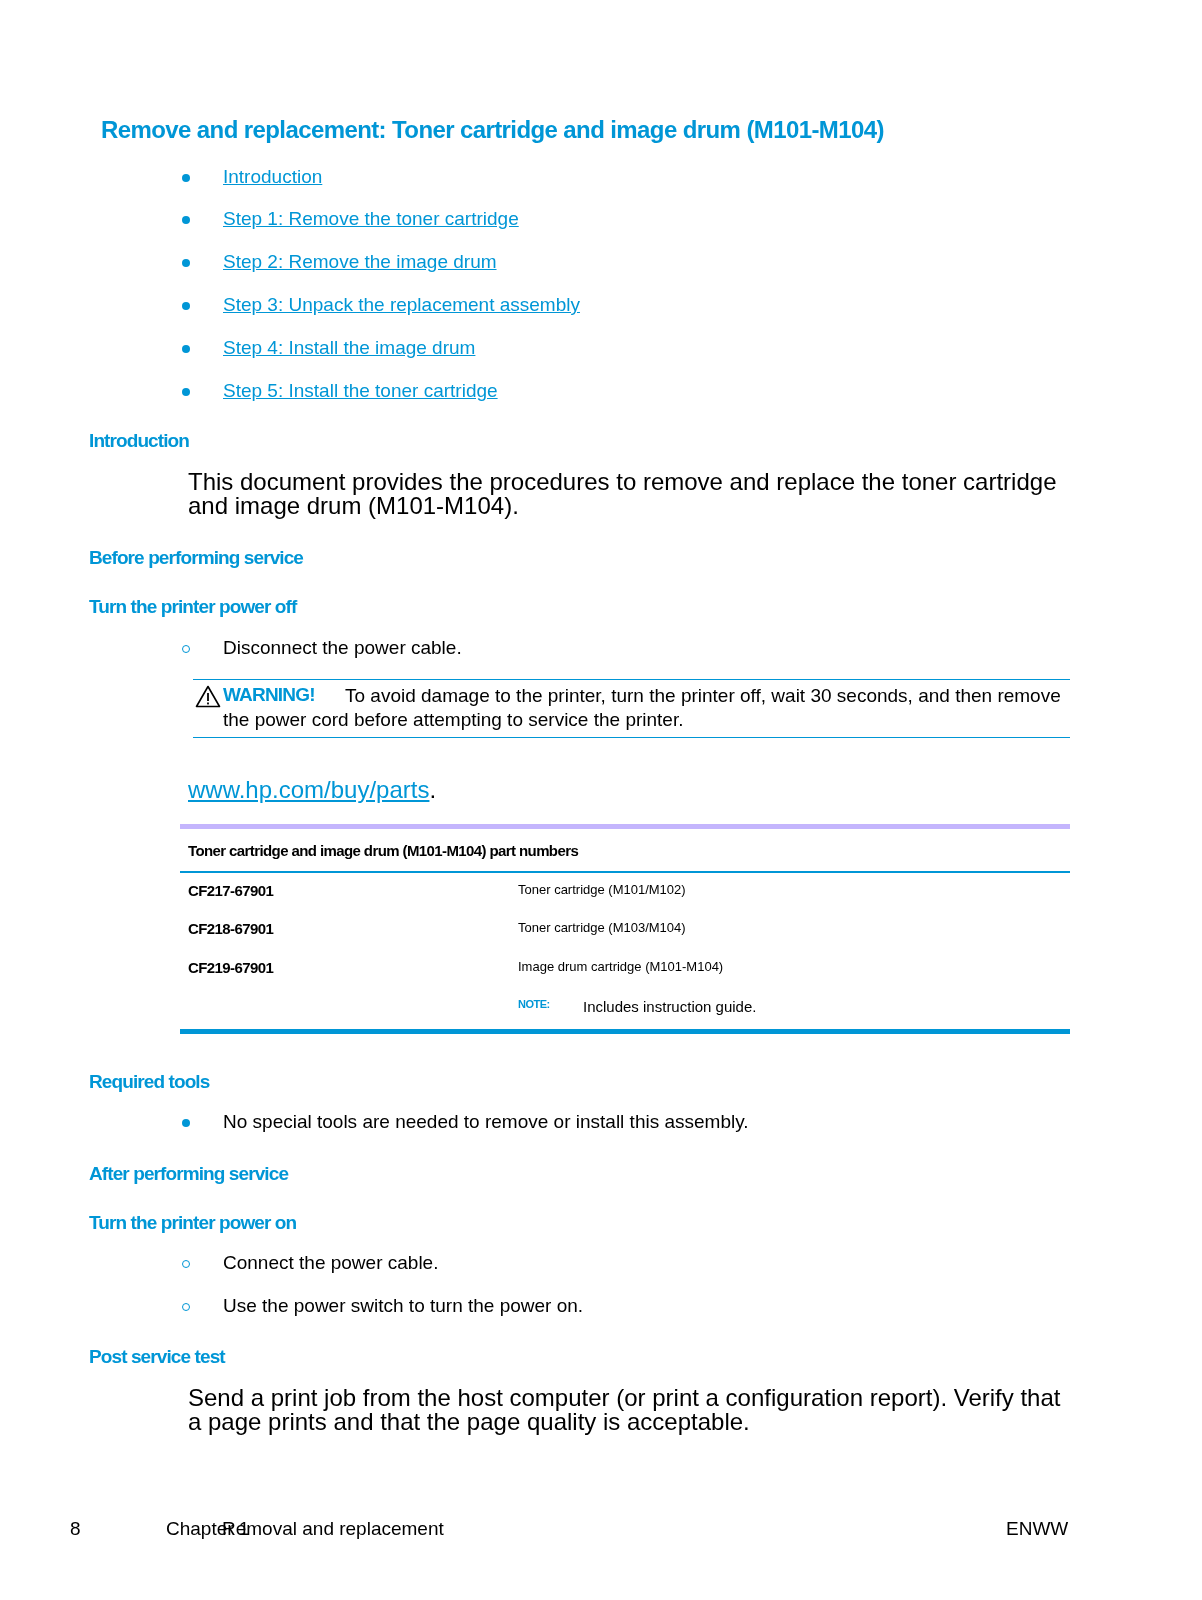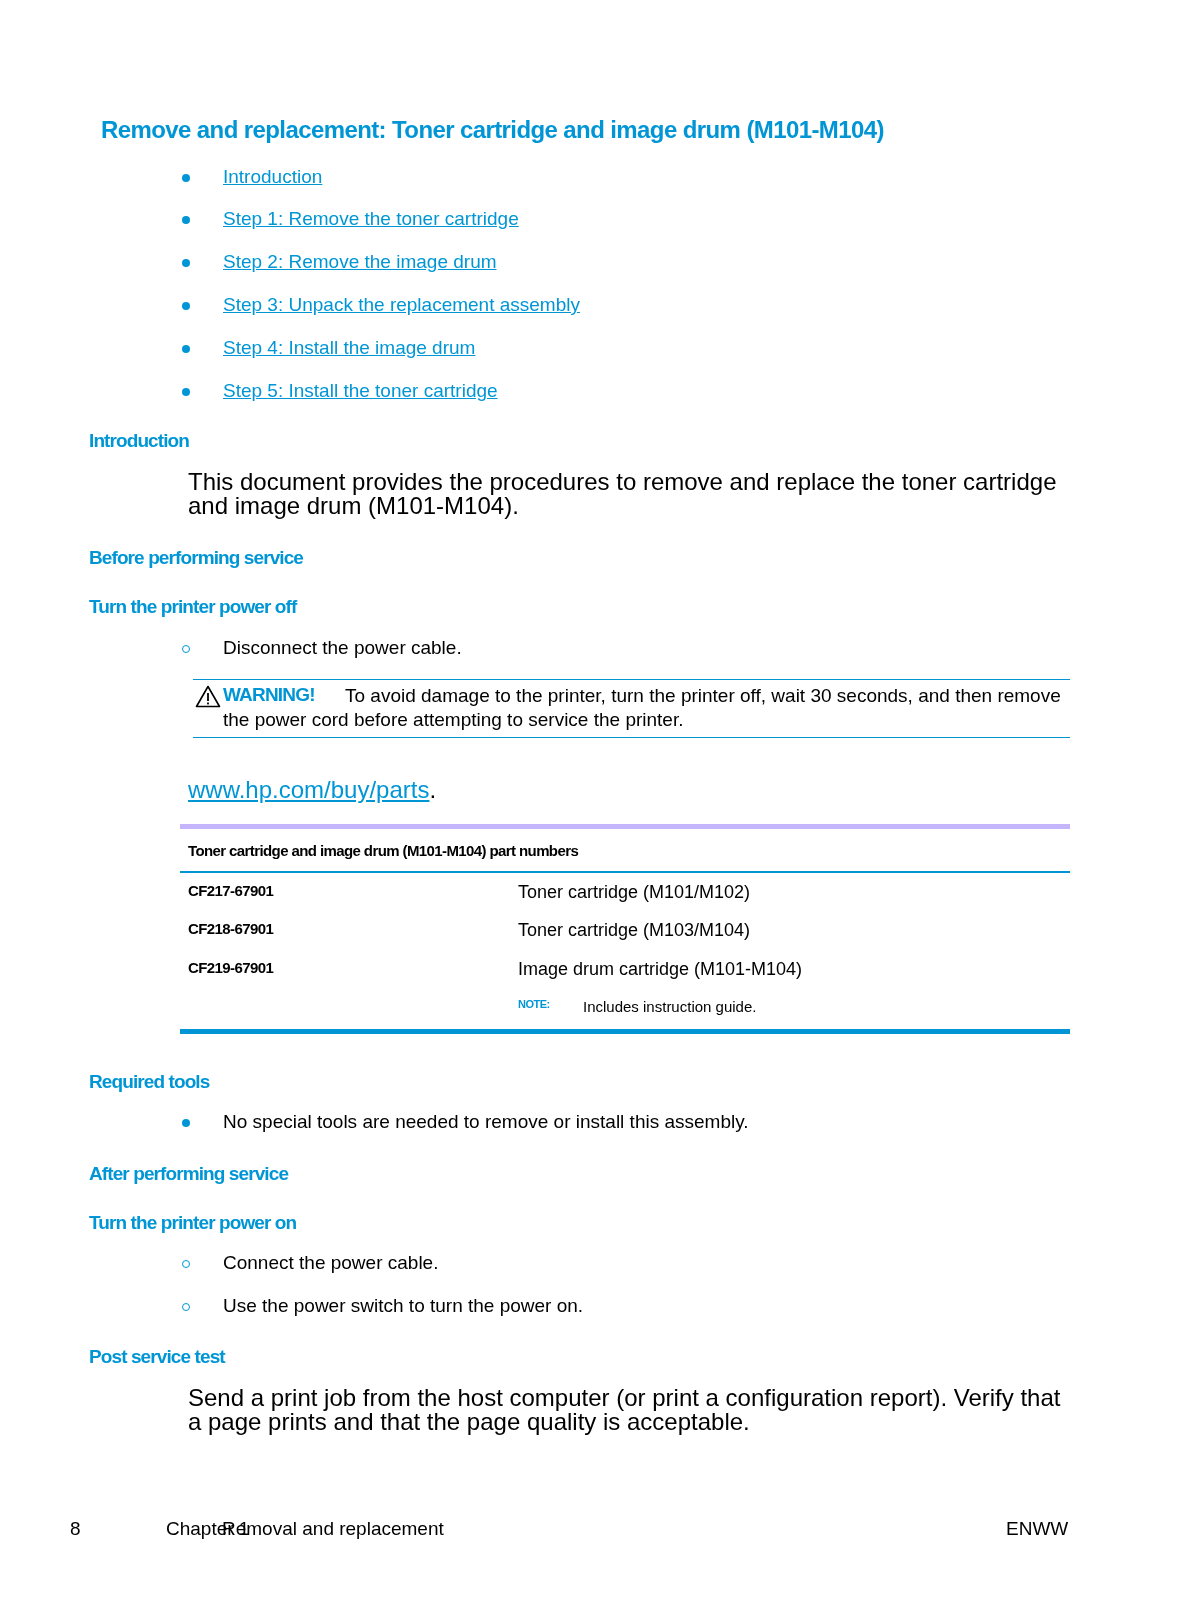--- a/index.html
+++ b/index.html
@@ -50,21 +50,21 @@
   }
   .th {
     position: absolute; left: 8px; top: 13px; font-size: 15px; font-weight: bold;
     letter-spacing: -0.6px; white-space: nowrap;
   }
   .th-rule { position: absolute; left: 0; right: 0; top: 42px; height: 2px; background: #0096d6; }
   .td-pn {
     position: absolute; left: 8px; font-size: 15px; font-weight: bold;
     letter-spacing: -0.6px; white-space: nowrap;
   }
-  .td-desc { position: absolute; left: 338px; font-size: 18px; white-space: nowrap; }
+  .td-desc { position: absolute; left: 338px; font-size: 13px; white-space: nowrap; }
   .note-label { position: absolute; left: 338px; font-size: 11px; font-weight: bold; color: #0096d6; letter-spacing: -0.5px; }
   .note-text { position: absolute; left: 403px; font-size: 15px; text-align: center; }
   .footer { top: 1518px; font-size: 19px; white-space: nowrap; }
 </style>
 </head>
 <body>
 
 <div class="abs title">Remove and replacement: Toner cartridge and image drum (M101-M104)</div>
 
 <div class="abs toc-item" style="top:166px;">

